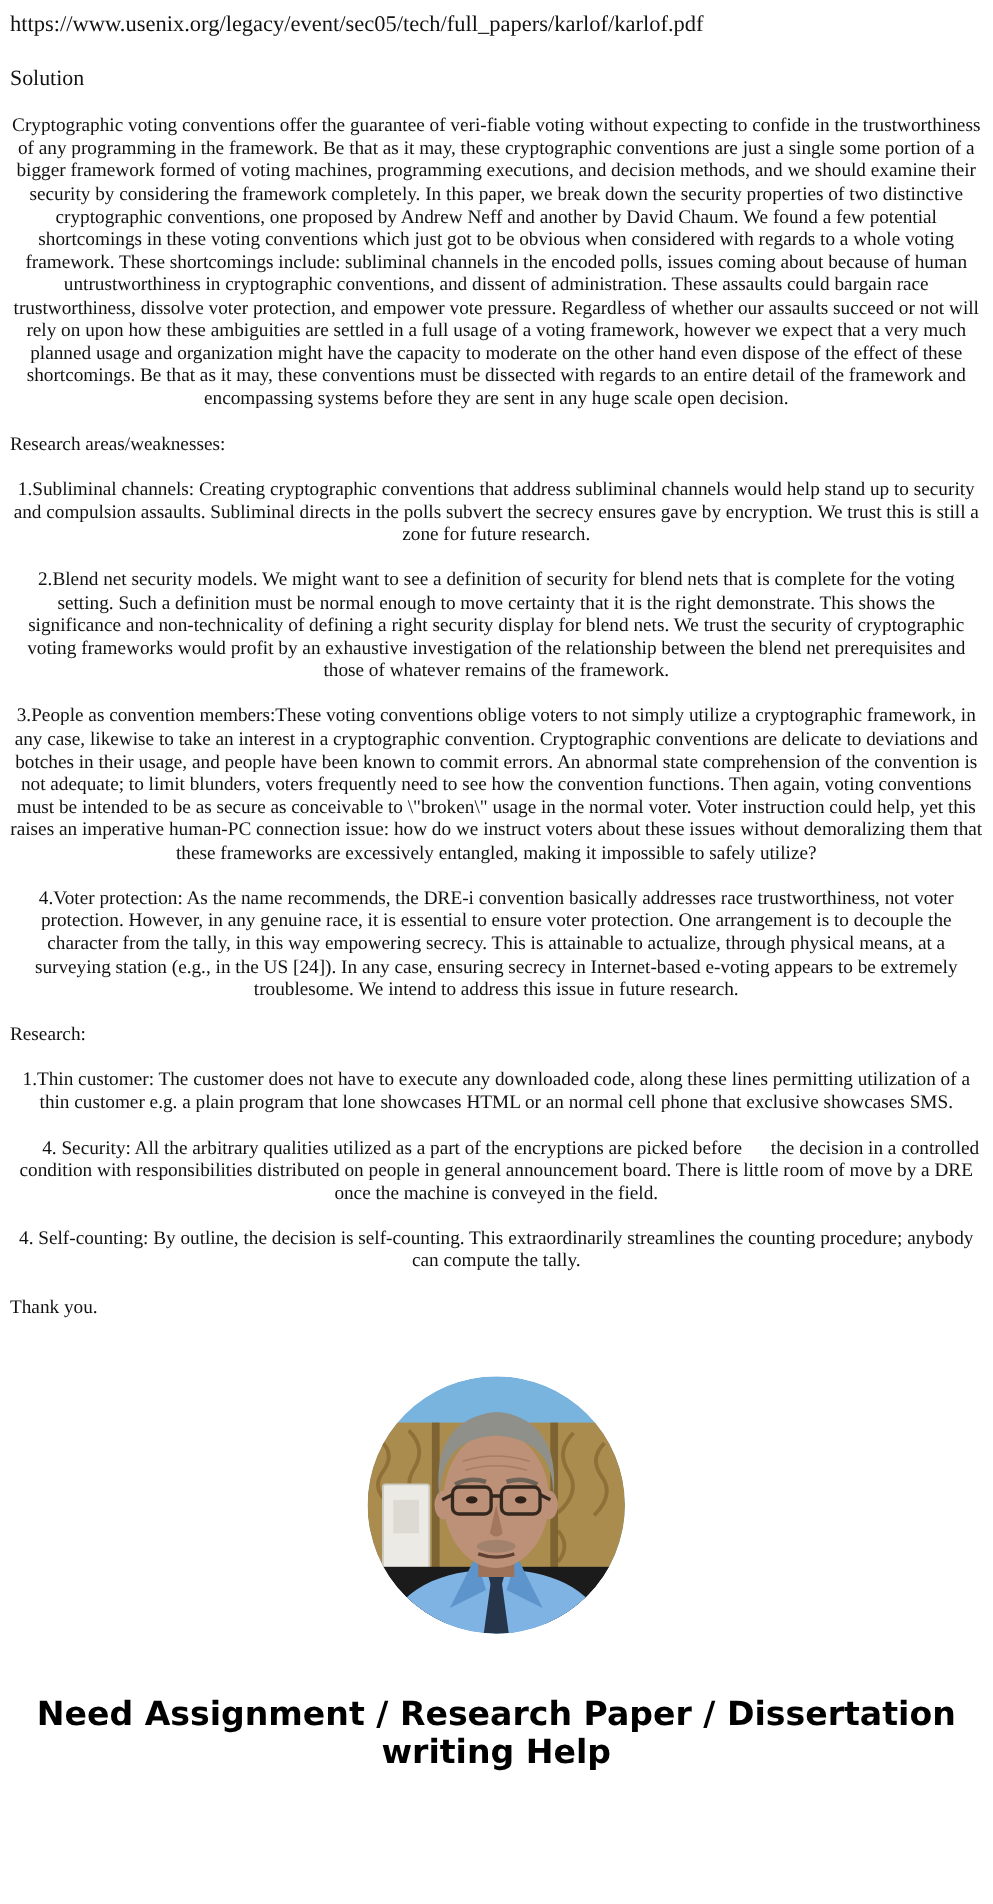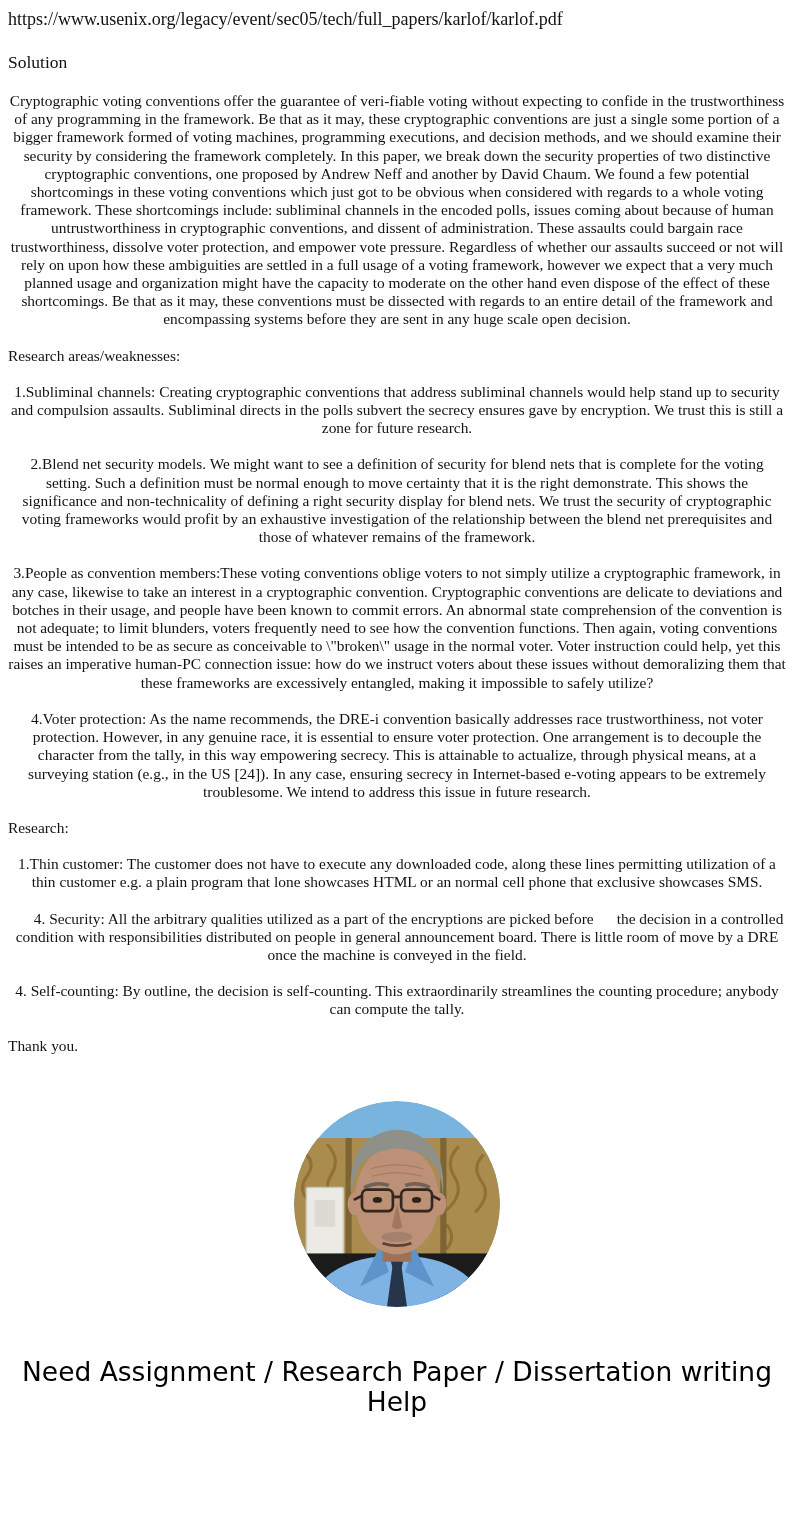--- a/index.html
+++ b/index.html
@@ -48,21 +48,21 @@
     height: 206px;
     border-radius: 50%;
     overflow: hidden;
     display: block;
   }
   .promo {
     margin: 50px auto 0 auto;
     width: 760px;
     text-align: center;
     font-family: "DejaVu Sans", sans-serif;
-    font-weight: normal;
+    font-weight: bold;
     font-size: 26.5px;
     line-height: 30px;
     color: #000000;
   }
   .promo .promo-heading { margin: 0; }
   .promo .promo-contact { margin: 0; }
 </style>
 </head>
 <body>
 

